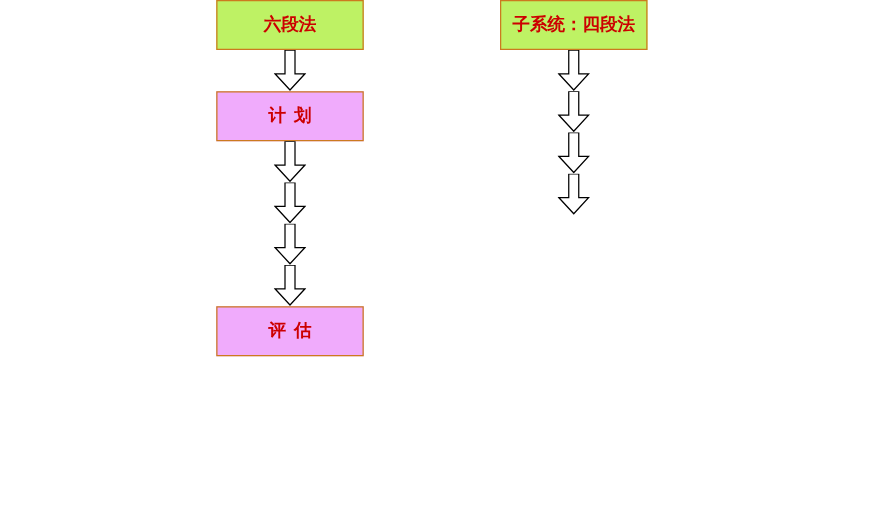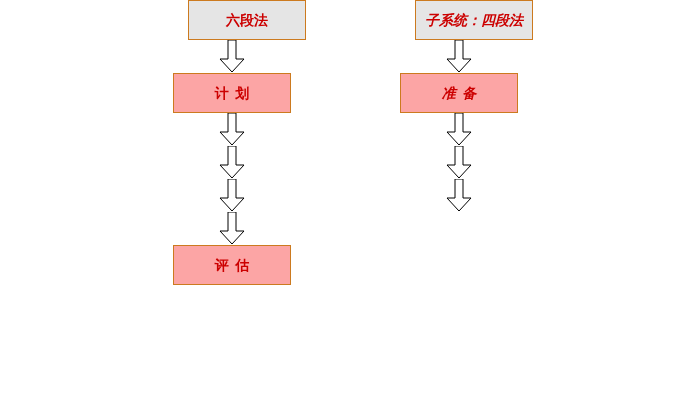--- a/index.html
+++ b/index.html
@@ -22,43 +22,42 @@
     width: 700px;
     height: 415px;
   }
 
   .column {
     position: absolute;
     top: 0;
     width: 118px;
   }
   #column-left  { left: 173px; }
-  #column-right { left: 400px; font-style: italic; }
+  #column-right { left: 400px; }
 
   
   .node {
     box-sizing: border-box;
     width: 118px;
     height: 40px;
     border: 1px solid #cc7a1f;
     display: flex;
     align-items: center;
     justify-content: center;
     color: #cc0000;
     font-weight: bold;
     font-size: 14px;
     line-height: 1;
     white-space: nowrap;
   }
   .node.header {
-    background: #e5e5e5;
-    margin-left: 15px;
+    background: #bef264;
   }
   .node.step {
-    background: #fca5a5;
+    background: #f0abfc;
   }
   .node .label {
     display: block;
     text-indent: 0.45em;
     letter-spacing: 0.45em;
   }
   .node .label.tight {
     text-indent: 0;
     letter-spacing: 0;
   }
@@ -136,23 +135,20 @@
     <div class="node header">
       <span class="label tight">子系统：四段法</span>
     </div>
 
     <div class="connector">
       <svg width="26" height="33" viewBox="0 0 26 33" aria-hidden="true">
         <polygon points="9,0 17,0 17,19 25,19 13,32 1,19 9,19" fill="#ffffff" stroke="#000000" stroke-width="1"></polygon>
       </svg>
     </div>
 
-    <div class="node step">
-      <span class="label">准备</span>
-    </div>
 
     <div class="connector">
       <svg width="26" height="33" viewBox="0 0 26 33" aria-hidden="true">
         <polygon points="9,0 17,0 17,19 25,19 13,32 1,19 9,19" fill="#ffffff" stroke="#000000" stroke-width="1"></polygon>
       </svg>
     </div>
 
 
     <div class="connector">
       <svg width="26" height="33" viewBox="0 0 26 33" aria-hidden="true">

